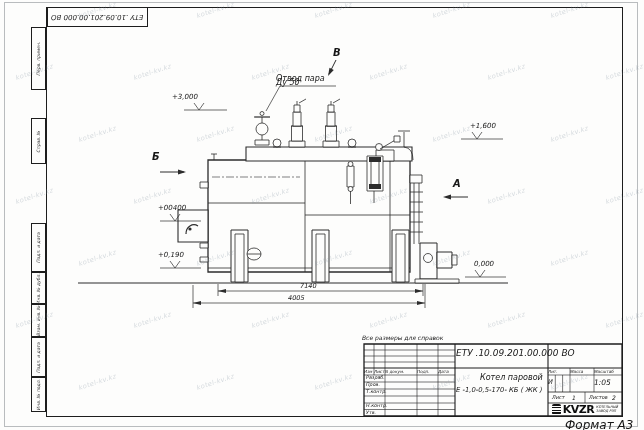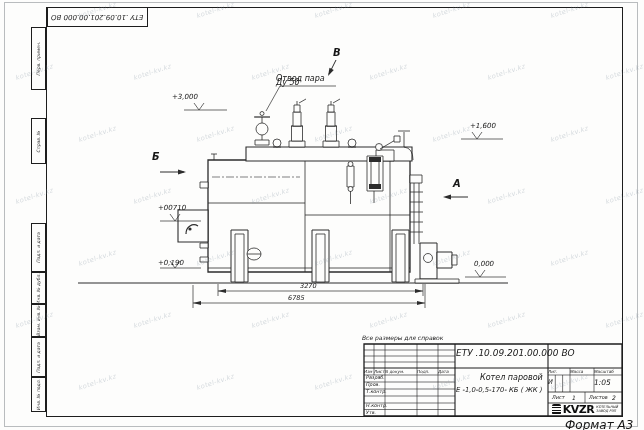--- a/index.html
+++ b/index.html
@@ -274,26 +274,26 @@
 
   <span class="lbl c" style="left:276px;top:75px;width:62px;font-size:8px;">Отвод пара</span>
   <span class="lbl c" style="left:276px;top:79px;width:62px;font-size:8px;">Ду 50</span>
 
   <span class="lbl viewletter" style="left:152px;top:152px;">Б</span>
   <span class="lbl viewletter" style="left:453px;top:179px;">А</span>
   <span class="lbl viewletter" style="left:333px;top:48px;">В</span>
 
   <span class="lbl elev c" style="left:160px;top:94px;width:44px;">+3,000</span>
   <span class="lbl elev c" style="left:458px;top:123px;width:44px;">+1,600</span>
-  <span class="lbl elev c" style="left:146px;top:205px;width:44px;">+00710</span>
-  <span class="lbl elev c" style="left:146px;top:260px;width:44px;">+0,190</span>
+  <span class="lbl elev c" style="left:146px;top:205px;width:44px;">+00400</span>
+  <span class="lbl elev c" style="left:146px;top:252px;width:44px;">+0,190</span>
   <span class="lbl elev c" style="left:462px;top:261px;width:44px;">0,000</span>
 
-  <span class="lbl dim c" style="left:300px;top:283px;width:42px;">3270</span>
-  <span class="lbl dim c" style="left:288px;top:295px;width:42px;">6785</span>
+  <span class="lbl dim c" style="left:300px;top:283px;width:42px;">7140</span>
+  <span class="lbl dim c" style="left:288px;top:295px;width:42px;">4005</span>
 
   <span class="lbl" style="left:362px;top:335px;font-size:6px;">Все размеры для справок</span>
 
   <span class="lbl c" style="left:456px;top:349px;width:165px;font-size:9px;">ЕТУ .10.09.201.00.000  ВО</span>
   <span class="lbl c" style="left:456px;top:374px;width:91px;font-size:8px;padding-left:24px;">Котел паровой</span>
   <span class="lbl c" style="left:456px;top:387px;width:91px;font-size:6.8px;">Е -1,0-0,5-170- КБ ( ЖК )</span>
 
   <span class="lbl tb-small c" style="left:364px;top:369.5px;width:10px;">Изм</span>
   <span class="lbl tb-small c" style="left:374px;top:369.5px;width:11px;">Лист</span>
   <span class="lbl tb-small c" style="left:385px;top:369.5px;width:32px;">N докум.</span>

